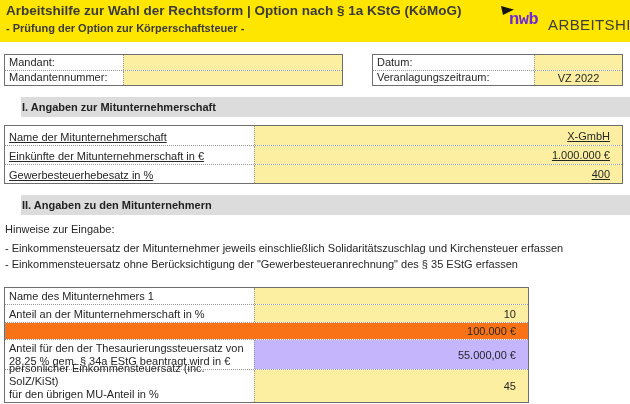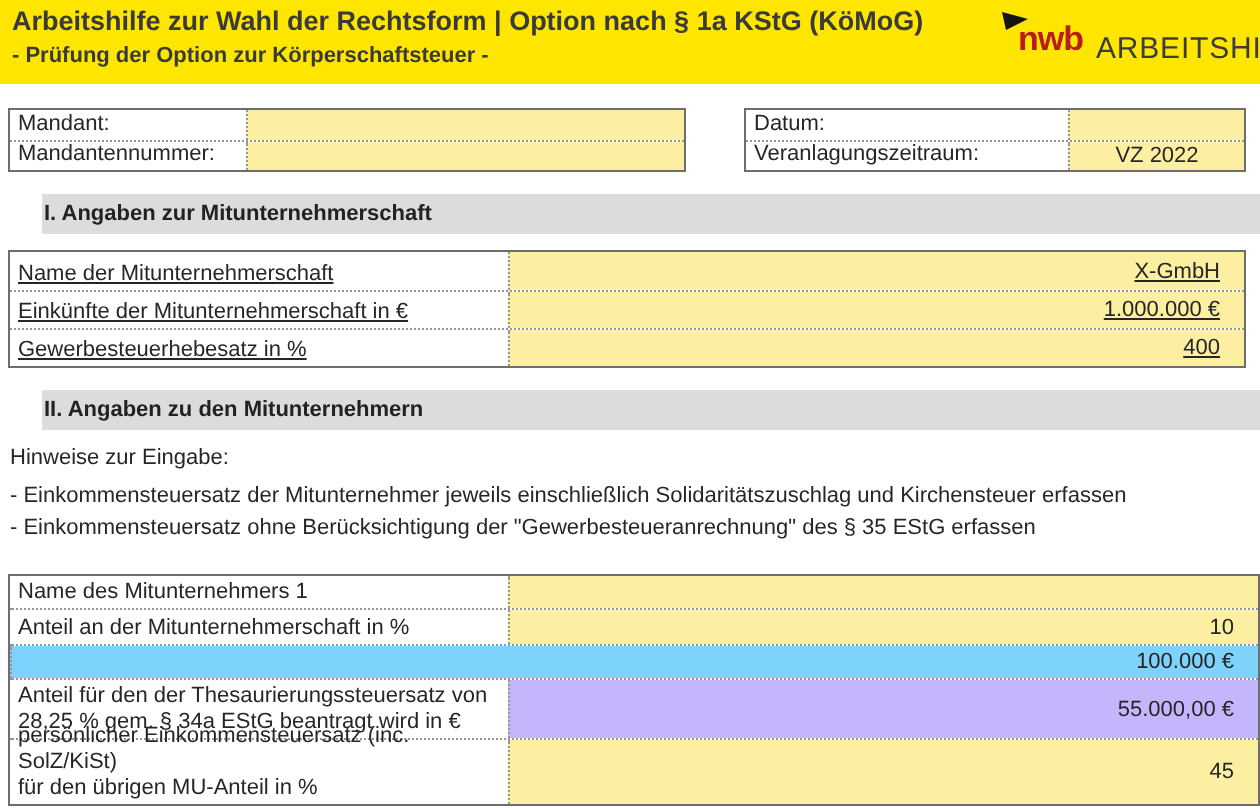--- a/index.html
+++ b/index.html
@@ -8,33 +8,33 @@
   .sheet { position:relative; width:630px; height:404px; background:#fff;border-radius:17px; }
 
   
   .banner { position:absolute; left:0; top:0; width:630px; height:42px; background:#FFE600; }
   .banner .title { position:absolute; left:6px; top:3px; font-size:13.5px; font-weight:bold; color:#3a3a3a; }
   .banner .subtitle { position:absolute; left:6px; top:22px; font-size:11px; font-weight:bold; color:#3a3a3a; }
 
   .logo { position:absolute; top:3px; right:10px; width:122px; height:34px; }
   .logo svg { position:absolute; left:2px; top:2px; }
   .logo .brand { position:absolute; left:11px; top:7px; font-size:17px; font-weight:bold;
-                 letter-spacing:-0.5px; color:#b91c1c; }
+                 letter-spacing:-0.5px; color:#6d28d9;font-family:Liberation Mono, monospace; }
   .logo .suffix { position:absolute; left:33px; top:13px; font-size:15px; letter-spacing:0.4px; color:#3c3c3c;margin-left:17px; }
 
   
   .tbl { position:absolute; border:1px solid #6e6e6e; background:#fff; font-size:11px; }
   .trow { display:flex; align-items:flex-end; border-top:1px dotted #979797; }
   .trow:first-child { border-top:none; }
   .lbl { padding:1px 4px; line-height:13px; white-space:pre-line; }
   .val { border-left:1px dotted #979797; background:#FCEFA1; height:100%;
          display:flex; align-items:center; justify-content:flex-end;
          padding:1px 12px; text-align:right; }
   .val.center { justify-content:center; text-align:center; }
-  .val.computed { background:#7dd3fc; }
+  .val.computed { background:#f97316; }
   .val.highlight { background:#c4b5fd; }
 
   
   .box-client { left:4px; top:54px; width:339px; }
   .box-client .trow { height:15px; }
   .box-client .lbl { flex:0 0 118px; }
   .box-client .val { flex:1; }
   .box-date { left:372px; top:54px; width:251px; }
   .box-date .trow { height:15px; }
   .box-date .lbl { flex:0 0 161px; }
@@ -50,21 +50,21 @@
   .tbl1 .trow { height:19px; }
   .tbl1 .lbl { flex:0 0 249px; }
   .tbl1 .val { flex:1; }
 
   
   .hints { position:absolute; left:5px; top:223px; font-size:11px; line-height:13px; }
   .hints .hints-title { font-weight:normal; margin-bottom:6px; }
   .hints .hint { margin-bottom:3px; }
 
   
-  .tbl2 { left:4px; top:287px; width:626px; }
+  .tbl2 { left:4px; top:287px; width:525px; }
   .tbl2 .lbl { flex:0 0 249px; }
   .tbl2 .val { flex:1; }
   .tbl2 .r1 { height:16px; } .tbl2 .r2 { height:18px; } .tbl2 .r3 { height:17px; }
   .tbl2 .r4 { height:30px; } .tbl2 .r5 { height:33px; }
 </style>
 </head>
 <body>
 
 <div class="sheet">
 

